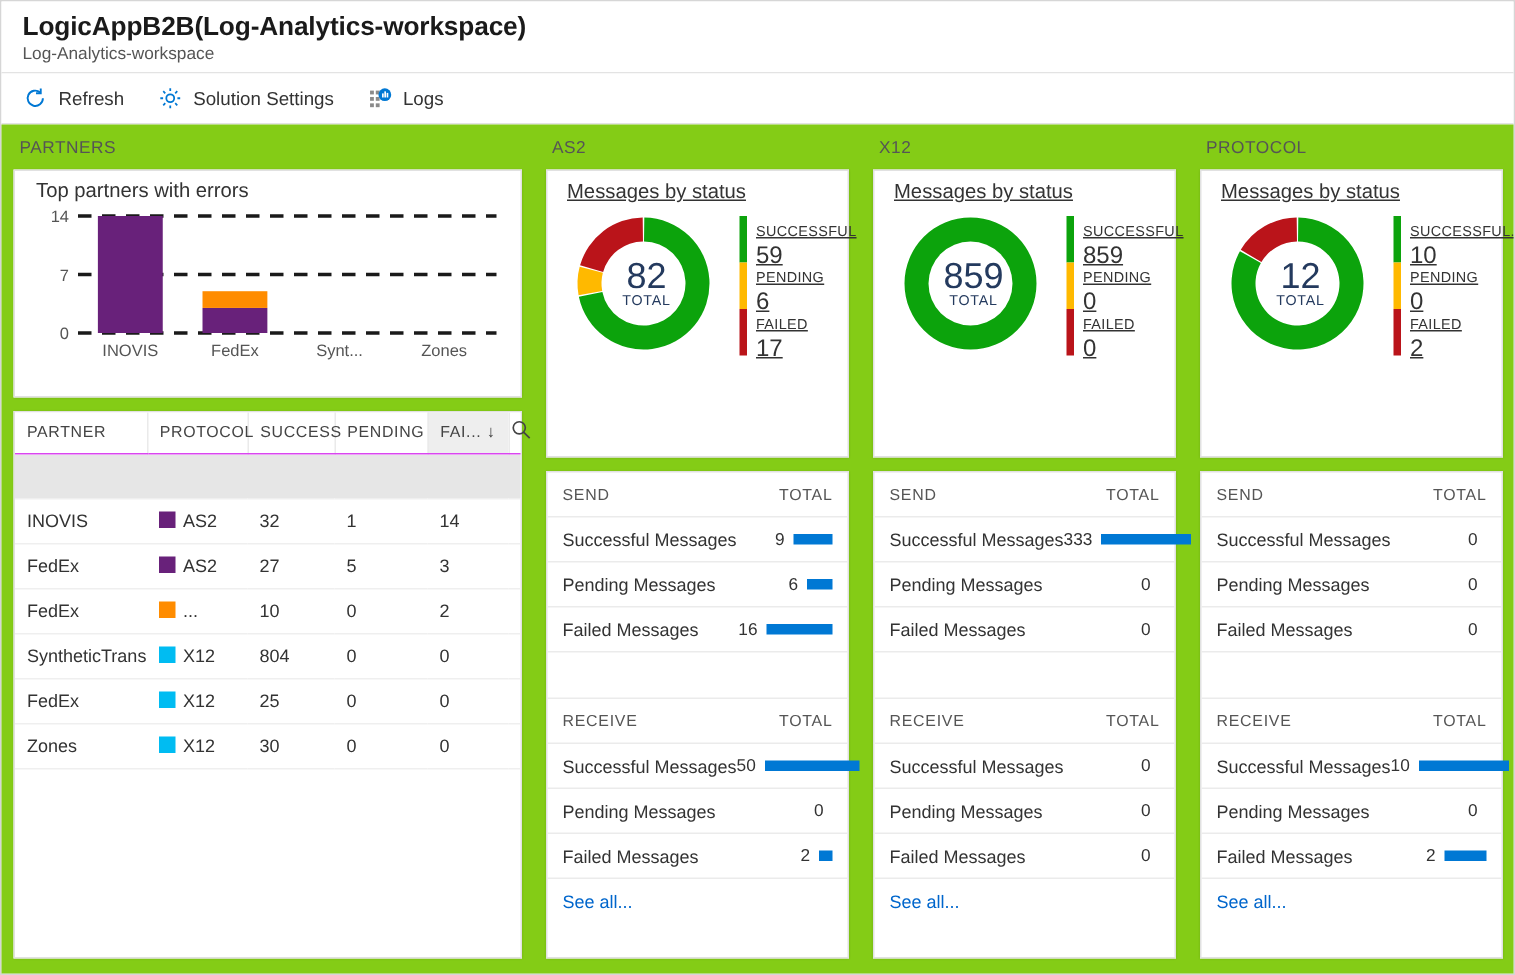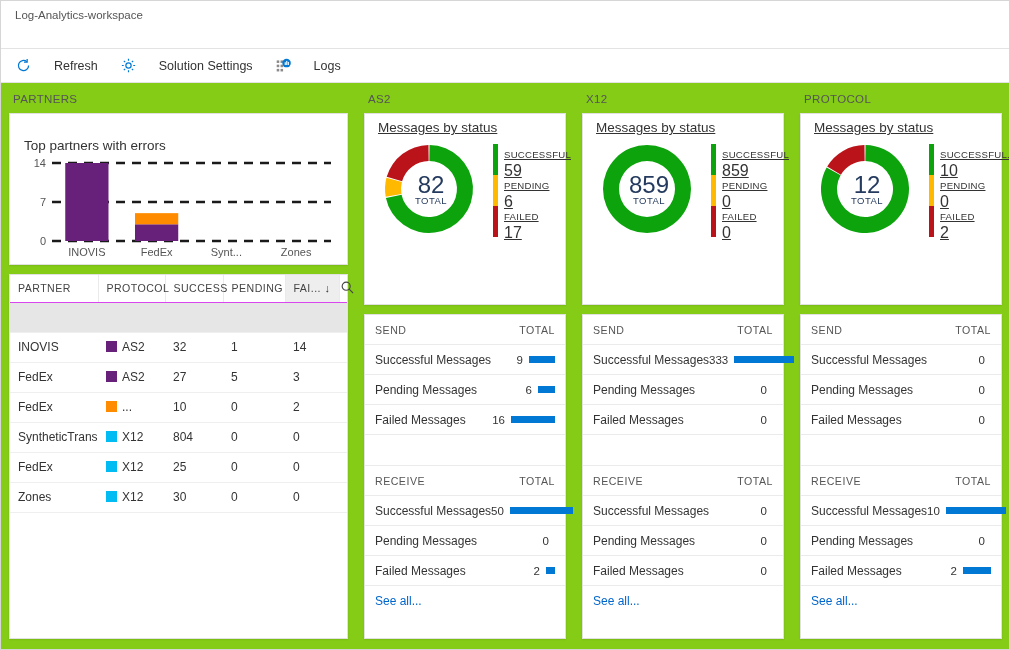--- a/index.html
+++ b/index.html
@@ -44,21 +44,21 @@
   .toolbar {
     height: 34px;
     display: flex; align-items: center;
     gap: 22px;
     padding: 0 14px;
     border-bottom: 1px solid #e3e3e3;
     background: #ffffff;
     flex: 0 0 auto;
   }
   .tb-item {
-    display: flex; align-items: center; gap: 22px;
+    display: flex; align-items: center; gap: 7px;
     cursor: pointer;
     font-size: 12.5px;
     color: #333333;
     height: 100%;
   }
   .tb-ico { width: 17px; height: 17px; display: block; }
 
   
   .filterbar {
     height: 35px;
@@ -100,21 +100,21 @@
     padding: 2px 0 5px 4px;
     height: 22px;
   }
   .card {
     background: #ffffff;
     border: 1px solid #e1e1e1;
     box-shadow: 0 0.6px 1.6px rgba(0,0,0,0.14);
   }
 
   
-  .chart-card { height: 152px; padding: 22px 12px 6px 12px; position: relative; }
+  .chart-card { height: 152px; padding: 3px 12px 6px 12px; position: relative; }
   .chart-title { font-size: 13.5px; color: #333333; margin: 2px 0 4px 2px; }
   .chart-area { position: relative; height: 106px; }
   .bar-svg { display: block; }
 
   
   .table-card { flex: 1 1 auto; margin-top: 9px; display: flex; flex-direction: column; min-height: 0; }
   .tbl { width: 100%; border-collapse: collapse; table-layout: fixed; }
   .tbl th {
     font-size: 10.6px;
     font-weight: normal;
@@ -191,20 +191,21 @@
     padding: 8px 10px; height: 31px;
   }
   .grow { flex: 1 1 auto; }
 </style>
 </head>
 <body>
 
 <div class="app">
 
   <div class="header">
+    <div class="header-title">LogicAppB2B(Log-Analytics-workspace)</div>
     <div class="header-sub">Log-Analytics-workspace</div>
   </div>
 
   <div class="toolbar">
     <div class="tb-item">
       <svg class="tb-ico" viewBox="0 0 20 20">
         <path d="M16 10a6 6 0 1 1-2.1-4.55" fill="none" stroke="#0078d4" stroke-width="1.5"></path>
         <path d="M14.3 2.3 L14.3 6.1 L10.6 6.1" fill="none" stroke="#0078d4" stroke-width="1.5"></path>
       </svg>
       <span>Refresh</span>

